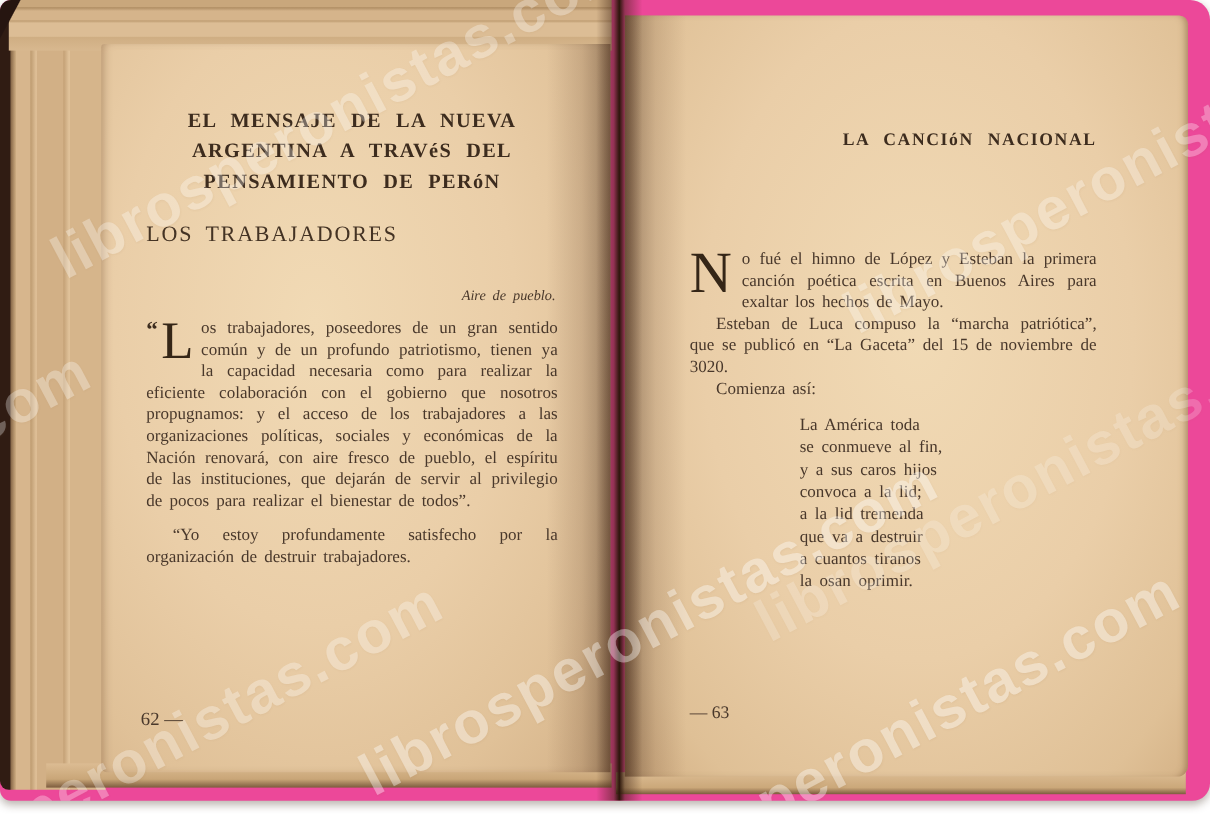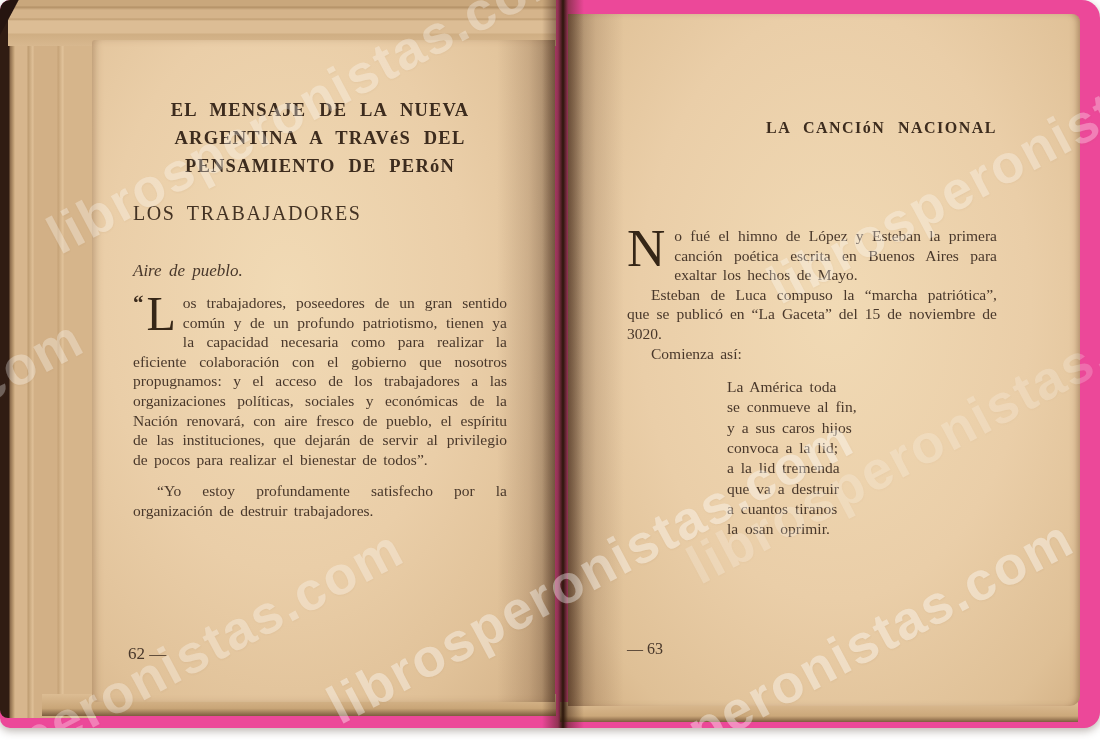--- a/index.html
+++ b/index.html
@@ -78,21 +78,21 @@
     z-index:6;
   }
   
   .left-content{position:absolute;left:133px;top:96px;width:374px;color:#49382b;z-index:10;}
   .right-content{position:absolute;left:627px;top:116px;width:370px;color:#49382b;z-index:10;}
   .main-title{
     font-weight:bold;font-size:18.5px;line-height:28px;text-align:center;
     letter-spacing:1.2px;word-spacing:7px;color:#3d2c1e;white-space:pre-line;
   }
   .subtitle{margin-top:22px;text-align:left;font-size:20px;letter-spacing:1.6px;word-spacing:5px;color:#443324;}
-  .note{margin:0;font-style:italic;font-size:17px;word-spacing:3px;padding-right:2px;}
+  .note{margin:0;text-align:right;font-style:italic;font-size:13px;word-spacing:3px;padding-right:2px;}
   .note1{margin-top:36px;}
   .note2{margin-top:6px;}
   .body-par{margin:0;font-size:15.5px;line-height:19.6px;text-align:justify;word-spacing:2.5px;}
   .par1{margin-top:12px;}
   .par2{margin-top:12px;}
   .indent{text-indent:24px;}
   .dropwrap{float:left;height:40px;margin:2px 7px 0 0;display:flex;align-items:flex-start;}
   .oq{font-size:21px;line-height:16px;margin-right:3px;font-weight:bold;color:#3d2c1e;}
   .dc{font-size:48px;line-height:38px;color:#352617;}
   .dcN{float:left;font-size:53px;line-height:40px;margin:2px 9px 0 0;color:#352617;}

